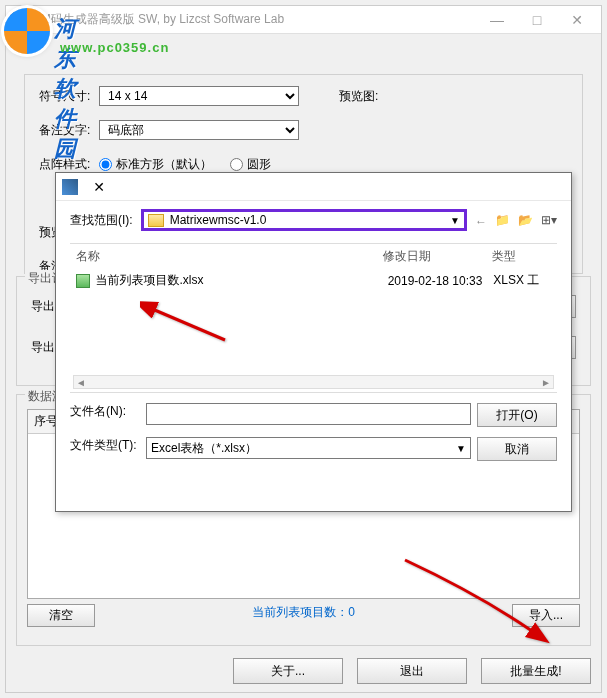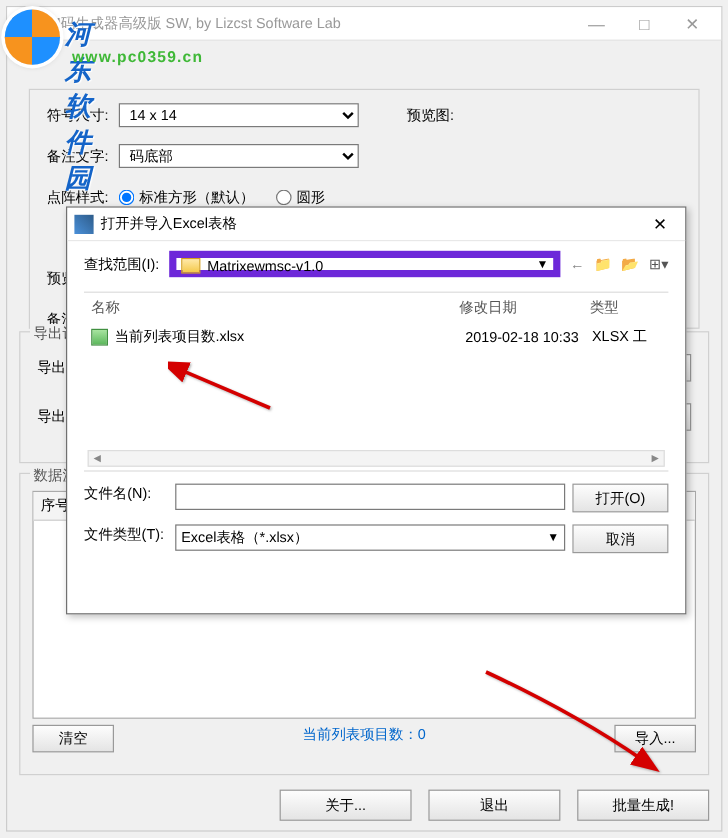--- a/index.html
+++ b/index.html
@@ -38,21 +38,21 @@
 .export-row{display:flex;align-items:center;margin:18px 14px 2px 14px}
 .export-row+.export-row{margin-top:18px}
 .export-row .btn{margin-left:auto}
 
 .file-dialog{position:absolute;left:55px;top:172px;width:517px;height:340px;background:#fff;border:1px solid #707070;box-shadow:2px 2px 6px rgba(0,0,0,.25);z-index:20}
 .fd-title{height:28px;display:flex;align-items:center;padding:0 6px;border-bottom:1px solid #e8e8e8}
 .fd-title .icon{width:16px;height:16px;background:linear-gradient(45deg,#4a90d9,#2e5c8a);margin-right:6px}
 .fd-title .t{flex:1}
 .fd-title .x{width:30px;text-align:center;font-size:14px}
 .fd-row{display:flex;align-items:center;padding:8px 14px;gap:8px}
-.fd-select{flex:1;border:6px solid #6d28d9;height:22px;display:flex;align-items:flex-start;padding:0 4px;background:#fff}
+.fd-select{flex:1;border:3px solid #6d28d9;height:22px;display:flex;align-items:center;padding:0 4px;background:#fff}
 .fd-select .folder-icon{width:16px;height:13px;background:linear-gradient(#ffe9a8,#f4c94a);border:1px solid #d4a020;margin-right:6px}
 .fd-select .arrow{margin-left:auto;font-size:10px}
 .fd-tools{display:flex;gap:8px;align-items:center;font-size:14px;color:#555}
 .fd-tools span{cursor:pointer}
 .fd-list{margin:4px 14px;border-top:1px solid #ddd;border-bottom:1px solid #ddd;height:150px;position:relative;background:#fff}
 .fd-list-head{display:flex;padding:4px 6px;color:#555}
 .fd-list-head .c1{width:310px}
 .fd-list-head .c2{width:110px}
 .fd-list-head .c3{width:60px}
 .fd-list-row{display:flex;padding:3px 6px;align-items:center}
@@ -162,21 +162,20 @@
   <div class="bottom-bar">
     <button class="btn">关于...</button>
     <button class="btn">退出</button>
     <button class="btn">批量生成!</button>
   </div>
 </div>
 
 <div class="file-dialog">
   <div class="fd-title">
     <div class="icon"></div>
-    <div class="t">打开并导入Excel表格</div>
     <div class="x">✕</div>
   </div>
   <div class="fd-row">
     <span>查找范围(I):</span>
     <div class="fd-select">
       <span class="folder-icon"></span>
       <span>Matrixewmsc-v1.0</span>
       <span class="arrow">▼</span>
     </div>
     <div class="fd-tools">

